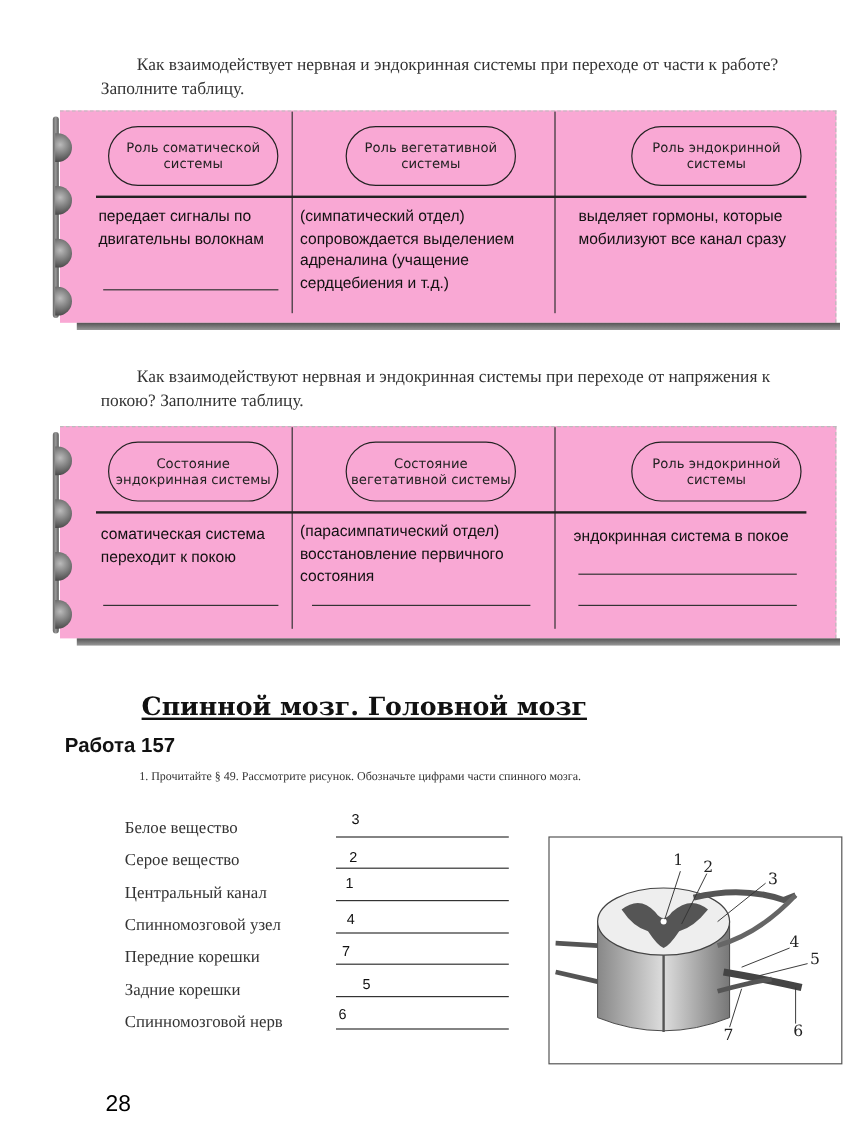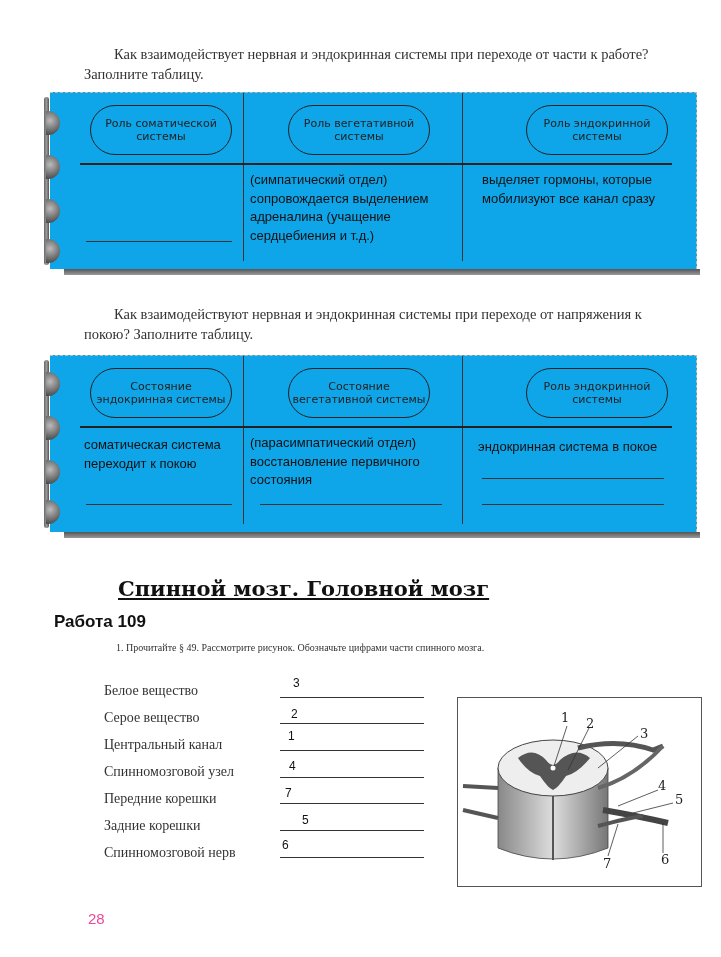--- a/index.html
+++ b/index.html
@@ -1,54 +1,55 @@
 <!DOCTYPE html>
 <html><head>
 <meta charset="utf-8">
 <style>
   html, body { margin:0; padding:0; background:#ffffff; }
   body { width:721px; height:957px; position:relative; overflow:hidden; color:#222; font-family:"DejaVu Serif", serif; }
   .abs { position:absolute; }
   .q { font-family:"Liberation Serif", serif; font-size:14.5px; line-height:20px; color:#333; }
-  .card { position:absolute; left:50px; width:646px; background:#0ea5e9; border-right:1px dashed #bbb; border-top:1px dashed #bbb; }
+  .card { position:absolute; left:50px; width:646px; background:#f9a8d4; border-right:1px dashed #bbb; border-top:1px dashed #bbb; }
   .card .shadow { position:absolute; left:14px; right:-4px; bottom:-6px; height:6px; background:linear-gradient(#555,#999); }
   .spiral { position:absolute; left:-6px; top:0; width:22px; bottom:0; }
   .coil { position:absolute; left:2px; width:14px; height:24px; border-radius:0 14px 14px 0; background:radial-gradient(circle at 30% 40%, #bbb, #333); }
   .rail { position:absolute; left:0; width:5px; top:4px; bottom:4px; background:linear-gradient(90deg,#666,#999,#555); border-radius:3px; }
   .pill { position:absolute; border:1.2px solid #222; border-radius:26px; height:48px; display:flex; align-items:center; justify-content:center; text-align:center; font-family:"DejaVu Sans", sans-serif; font-size:11px; line-height:13.5px; color:#222; }
   .vline { position:absolute; width:1px; background:#333; }
   .hline { position:absolute; height:1.5px; background:#222; }
   .cell { position:absolute; font-family:"Liberation Sans", sans-serif; font-size:13px; line-height:18.5px; color:#111; }
   .uline { position:absolute; height:1px; background:#333; }
   .title { font-family:"DejaVu Serif", serif; font-weight:bold; font-size:21px; color:#111;text-decoration:underline; }
   .sub { font-family:"Liberation Sans", sans-serif; font-weight:bold; font-size:17px; color:#111; }
   .lbl { position:absolute; left:88px; font-family:"Liberation Serif", serif; font-size:14px; color:#333;margin-left:16px; }
   .ans { position:absolute; font-family:"Liberation Sans", sans-serif; font-size:12px; color:#111; }
   .fig { position:absolute; left:457px; top:697px; width:243px; height:188px; border:1px solid #555; background:#fff; }
-  .pg { position:absolute; left:88px; top:910px; font-family:"Liberation Sans", sans-serif; font-size:15px; color:#ec4899; }
+  .pg { position:absolute; left:88px; top:910px; font-family:"Liberation Sans", sans-serif; font-size:19px; color:#000000; }
 </style>
 </head>
 <body>
 
 <div class="abs q" style="left:84px; top:44px; width:590px; text-indent:30px;">Как взаимодействует нервная и эндокринная системы при переходе от части к работе? Заполните таблицу.</div>
 
 <div class="card" style="top:92px; height:176px;">
   <div class="spiral">
     <div class="rail"></div>
     <div class="coil" style="top:18px"></div>
     <div class="coil" style="top:62px"></div>
     <div class="coil" style="top:106px"></div>
     <div class="coil" style="top:146px"></div>
   </div>
   <div class="pill" style="left:40px; top:12px; width:140px;">Роль соматической системы</div>
   <div class="pill" style="left:238px; top:12px; width:140px;">Роль вегетативной системы</div>
   <div class="pill" style="left:476px; top:12px; width:140px;">Роль эндокринной системы</div>
   <div class="vline" style="left:193px; top:0; height:168px;"></div>
   <div class="vline" style="left:412px; top:0; height:168px;"></div>
   <div class="hline" style="left:30px; top:70px; width:592px;"></div>
+  <div class="cell" style="left:32px; top:78px; width:160px;">передает сигналы по двигательны волокнам</div>
   <div class="cell" style="left:200px; top:78px; width:205px;">(симпатический отдел) сопровождается выделением адреналина (учащение сердцебиения и т.д.)</div>
   <div class="cell" style="left:432px; top:78px; width:200px;">выделяет гормоны, которые мобилизуют все канал сразу</div>
   <div class="uline" style="left:36px; top:148px; width:146px;"></div>
   <div class="shadow"></div>
 </div>
 
 <div class="abs q" style="left:84px; top:304px; width:590px; text-indent:30px;">Как взаимодействуют нервная и эндокринная системы при переходе от напряжения к покою? Заполните таблицу.</div>
 
 <div class="card" style="top:355px; height:176px;">
   <div class="spiral">
@@ -68,21 +69,21 @@
   <div class="cell" style="left:200px; top:78px; width:205px;">(парасимпатический отдел) восстановление первичного состояния</div>
   <div class="cell" style="left:428px; top:82px; width:210px;">эндокринная система в покое</div>
   <div class="uline" style="left:36px; top:148px; width:146px;"></div>
   <div class="uline" style="left:210px; top:148px; width:182px;"></div>
   <div class="uline" style="left:432px; top:122px; width:182px;"></div>
   <div class="uline" style="left:432px; top:148px; width:182px;"></div>
   <div class="shadow"></div>
 </div>
 
 <div class="abs title" style="left:118px; top:576px;">Спинной мозг. Головной мозг</div>
-<div class="abs sub" style="left:54px; top:612px;">Работа 109</div>
+<div class="abs sub" style="left:54px; top:612px;">Работа 157</div>
 <div class="abs q" style="left:88px; top:638px; width:580px; text-indent:28px; font-size:10px;">1. Прочитайте § 49. Рассмотрите рисунок. Обозначьте цифрами части спинного мозга.</div>
 
 <div>
   <div class="lbl" style="top:683px;">Белое вещество</div>
   <div class="ans" style="left:293px; top:676px;">3</div>
   <div class="uline" style="left:280px; top:697px; width:144px;"></div>
 
   <div class="lbl" style="top:710px;">Серое вещество</div>
   <div class="ans" style="left:291px; top:707px;">2</div>
   <div class="uline" style="left:280px; top:723px; width:144px;"></div>

